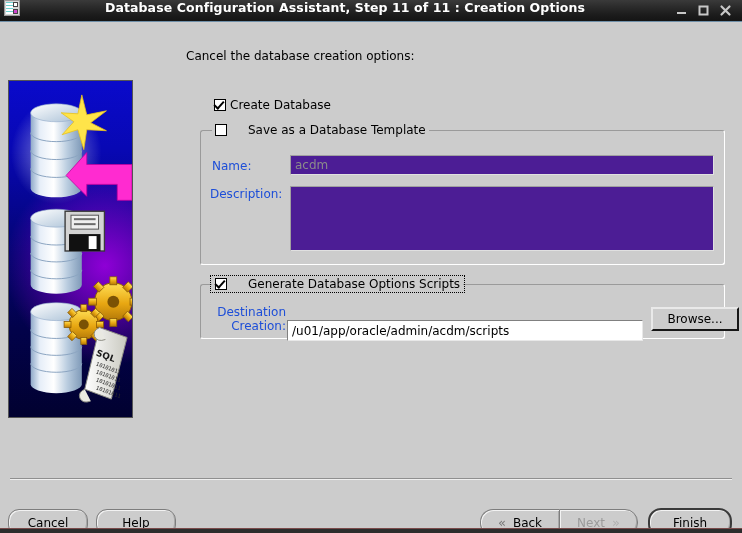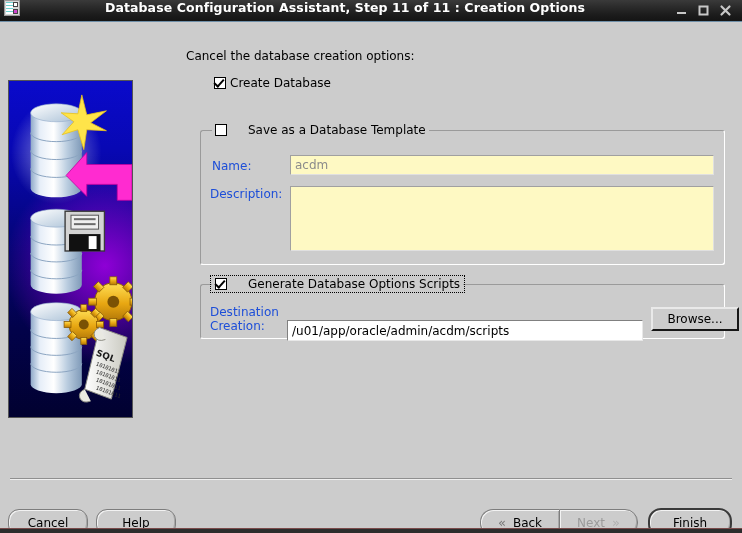--- a/index.html
+++ b/index.html
@@ -128,20 +128,21 @@
   }
 
   .chk-row {
     position: absolute;
     display: flex;
     align-items: center;
     gap: 4px;
     font-size: 12px;
     color: #000;
     white-space: nowrap;
+    margin-top: 22px;
   }
   #create-db-row { left: 214px; top: 54px; }
 
   .checkbox {
     width: 12px;
     height: 12px;
     background: #ffffff;
     border: 1px solid #000000;
     box-sizing: border-box;
     position: relative;
@@ -224,37 +225,37 @@
     font-size: 12px;
     padding: 2px 4px;
     border: 1px solid #808080;
     border-right-color: #e8e8e8;
     border-bottom-color: #e8e8e8;
     background: #ffffff;
     color: #000000;
     outline: none;
   }
   .textinput.disabled {
-    background: #fef9c3;
+    background: #4c1d95;
     color: #8b8b8b;
     border: 1px solid #a0a0a0;
     border-right-color: #e0e0e0;
     border-bottom-color: #e0e0e0;
   }
   textarea.textinput {
     resize: none;
     overflow: hidden;
   }
 
   #name-label { left: 212px; top: 137px; }
   #name-input { left: 290px; top: 133px; width: 424px; height: 20px; }
   #desc-label { left: 210px; top: 165px; }
   #desc-input { left: 290px; top: 164px; width: 424px; height: 65px; }
 
-  #dest-label { left: 210px; top: 283px; width: 76px; }
+  #dest-label { left: 210px; top: 283px; width: 76px; text-align: right; }
   #dest-input { left: 287px; top: 298px; width: 356px; height: 21px; }
 
   
   .sqbutton {
     position: absolute;
     box-sizing: border-box;
     background: #cccccc;
     border: 2px outset #e9e9e9;
     border-right-color: #6b6b6b;
     border-bottom-color: #6b6b6b;

